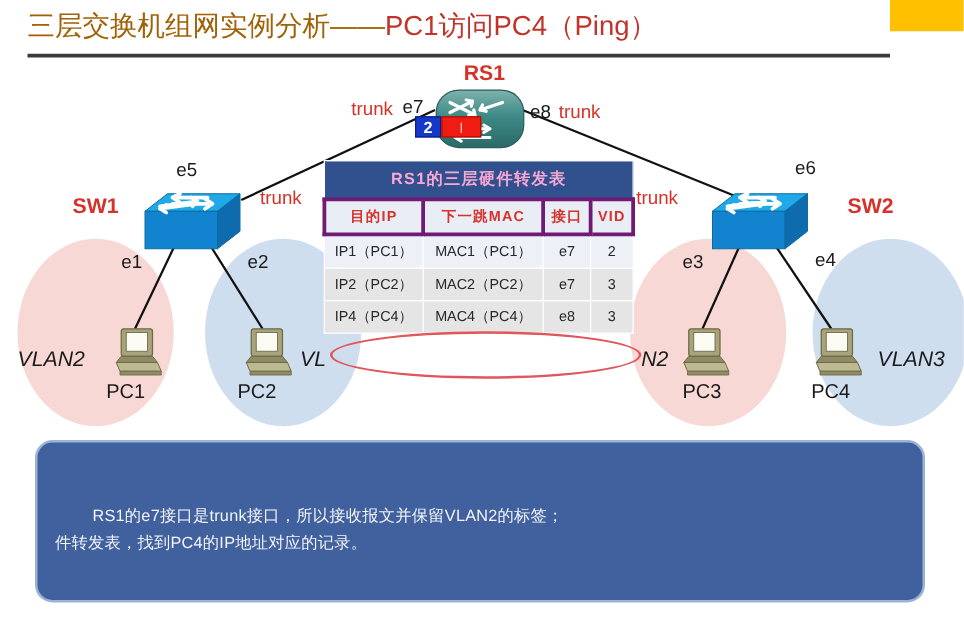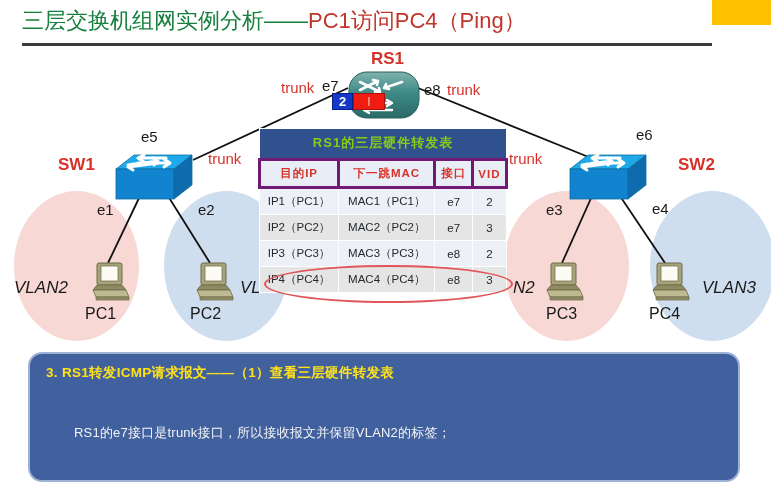--- a/index.html
+++ b/index.html
@@ -5,21 +5,21 @@
   html,body{margin:0;padding:0;background:#fff;}
   body{width:771px;height:497px;position:relative;overflow:hidden;
        font-family:"Liberation Sans","DejaVu Sans",sans-serif;}
 
   
   .corner-accent{position:absolute;left:712px;top:0;width:59px;height:25px;background:#FFC000;}
 
   
   .title-wrap{position:absolute;left:22px;top:6px;width:720px;height:36px;
               white-space:nowrap;}
-  .title-cn{font-size:22px;color:#15803d;letter-spacing:0px;vertical-align:middle;}
+  .title-cn{font-size:22px;color:#a16207;letter-spacing:0px;vertical-align:middle;}
   .title-en{font-size:22px;color:#C0342B;vertical-align:middle;}
   .title-rule{position:absolute;left:22px;top:43px;width:690px;height:3px;background:#3b3b3b;}
 
   
   .canvas{position:absolute;left:0;top:48px;width:771px;height:295px;}
 
   
   .cloud{position:absolute;border-radius:50%;}
   .cloud.pink{background:#F7D8D5;}
   .cloud.blue{background:#CFDEEE;}
@@ -49,21 +49,21 @@
   
   .packet{position:absolute;display:flex;height:17px;}
   .packet .tag{width:19px;background:#1438C8;color:#fff;font-size:13px;font-weight:bold;
                display:flex;align-items:center;justify-content:center;border:1px solid #0b2085;}
   .packet .payload{width:30px;background:#F01C12;color:#ffb9b3;font-size:12px;
                display:flex;align-items:center;justify-content:center;border:1px solid #a8120b;}
 
   
   .fwd-table{position:absolute;left:258px;top:128px;width:250px;
              border-collapse:collapse;font-size:11px;}
-  .fwd-table .tbl-title{background:#30508E;color:#84cc16;text-align:center;
+  .fwd-table .tbl-title{background:#30508E;color:#f9a8d4;text-align:center;
              font-size:13px;font-weight:bold;padding:5px 0 6px;letter-spacing:1px;}
   .fwd-table th{background:#E9EDF5;color:#D6322A;font-weight:bold;font-size:11.5px;
              padding:5px 2px;text-align:center;border:3px solid #701a75;letter-spacing:1px;}
   .fwd-table td{text-align:center;padding:5px 2px;border:1px solid #ffffff;
              color:#25292e;font-size:11.5px;}
   .fwd-table tr.r-odd td{background:#EDF0F6;text-align:center;}
   .fwd-table tr.r-even td{background:#e5e5e5;}
 
   
   .hl-ellipse{position:absolute;left:264px;top:265px;width:245px;height:34px;
@@ -247,34 +247,28 @@
     <td>MAC1（PC1）</td>
     <td>e7</td>
     <td>2</td>
   </tr>
   <tr class="r-even">
     <td>IP2（PC2）</td>
     <td>MAC2（PC2）</td>
     <td>e7</td>
     <td>3</td>
   </tr>
-  <tr class="r-odd">
-    <td>IP3（PC3）</td>
-    <td>MAC3（PC3）</td>
-    <td>e8</td>
-    <td>2</td>
-  </tr>
   <tr class="r-even">
     <td>IP4（PC4）</td>
     <td>MAC4（PC4）</td>
     <td>e8</td>
     <td>3</td>
   </tr>
 </tbody>
   </table>
 <div class="hl-ellipse"></div>
 
 <div class="note">
-  <div class="hd">3.  RS1转发ICMP请求报文——（1）查看三层硬件转发表</div>
   <div class="bd">
     <span class="ind2">RS1的e7接口是trunk接口，所以接收报文并保留VLAN2的标签；</span>
+    <span>件转发表，找到PC4的IP地址对应的记录。</span>
   </div>
 </div>
 
 </body></html>

